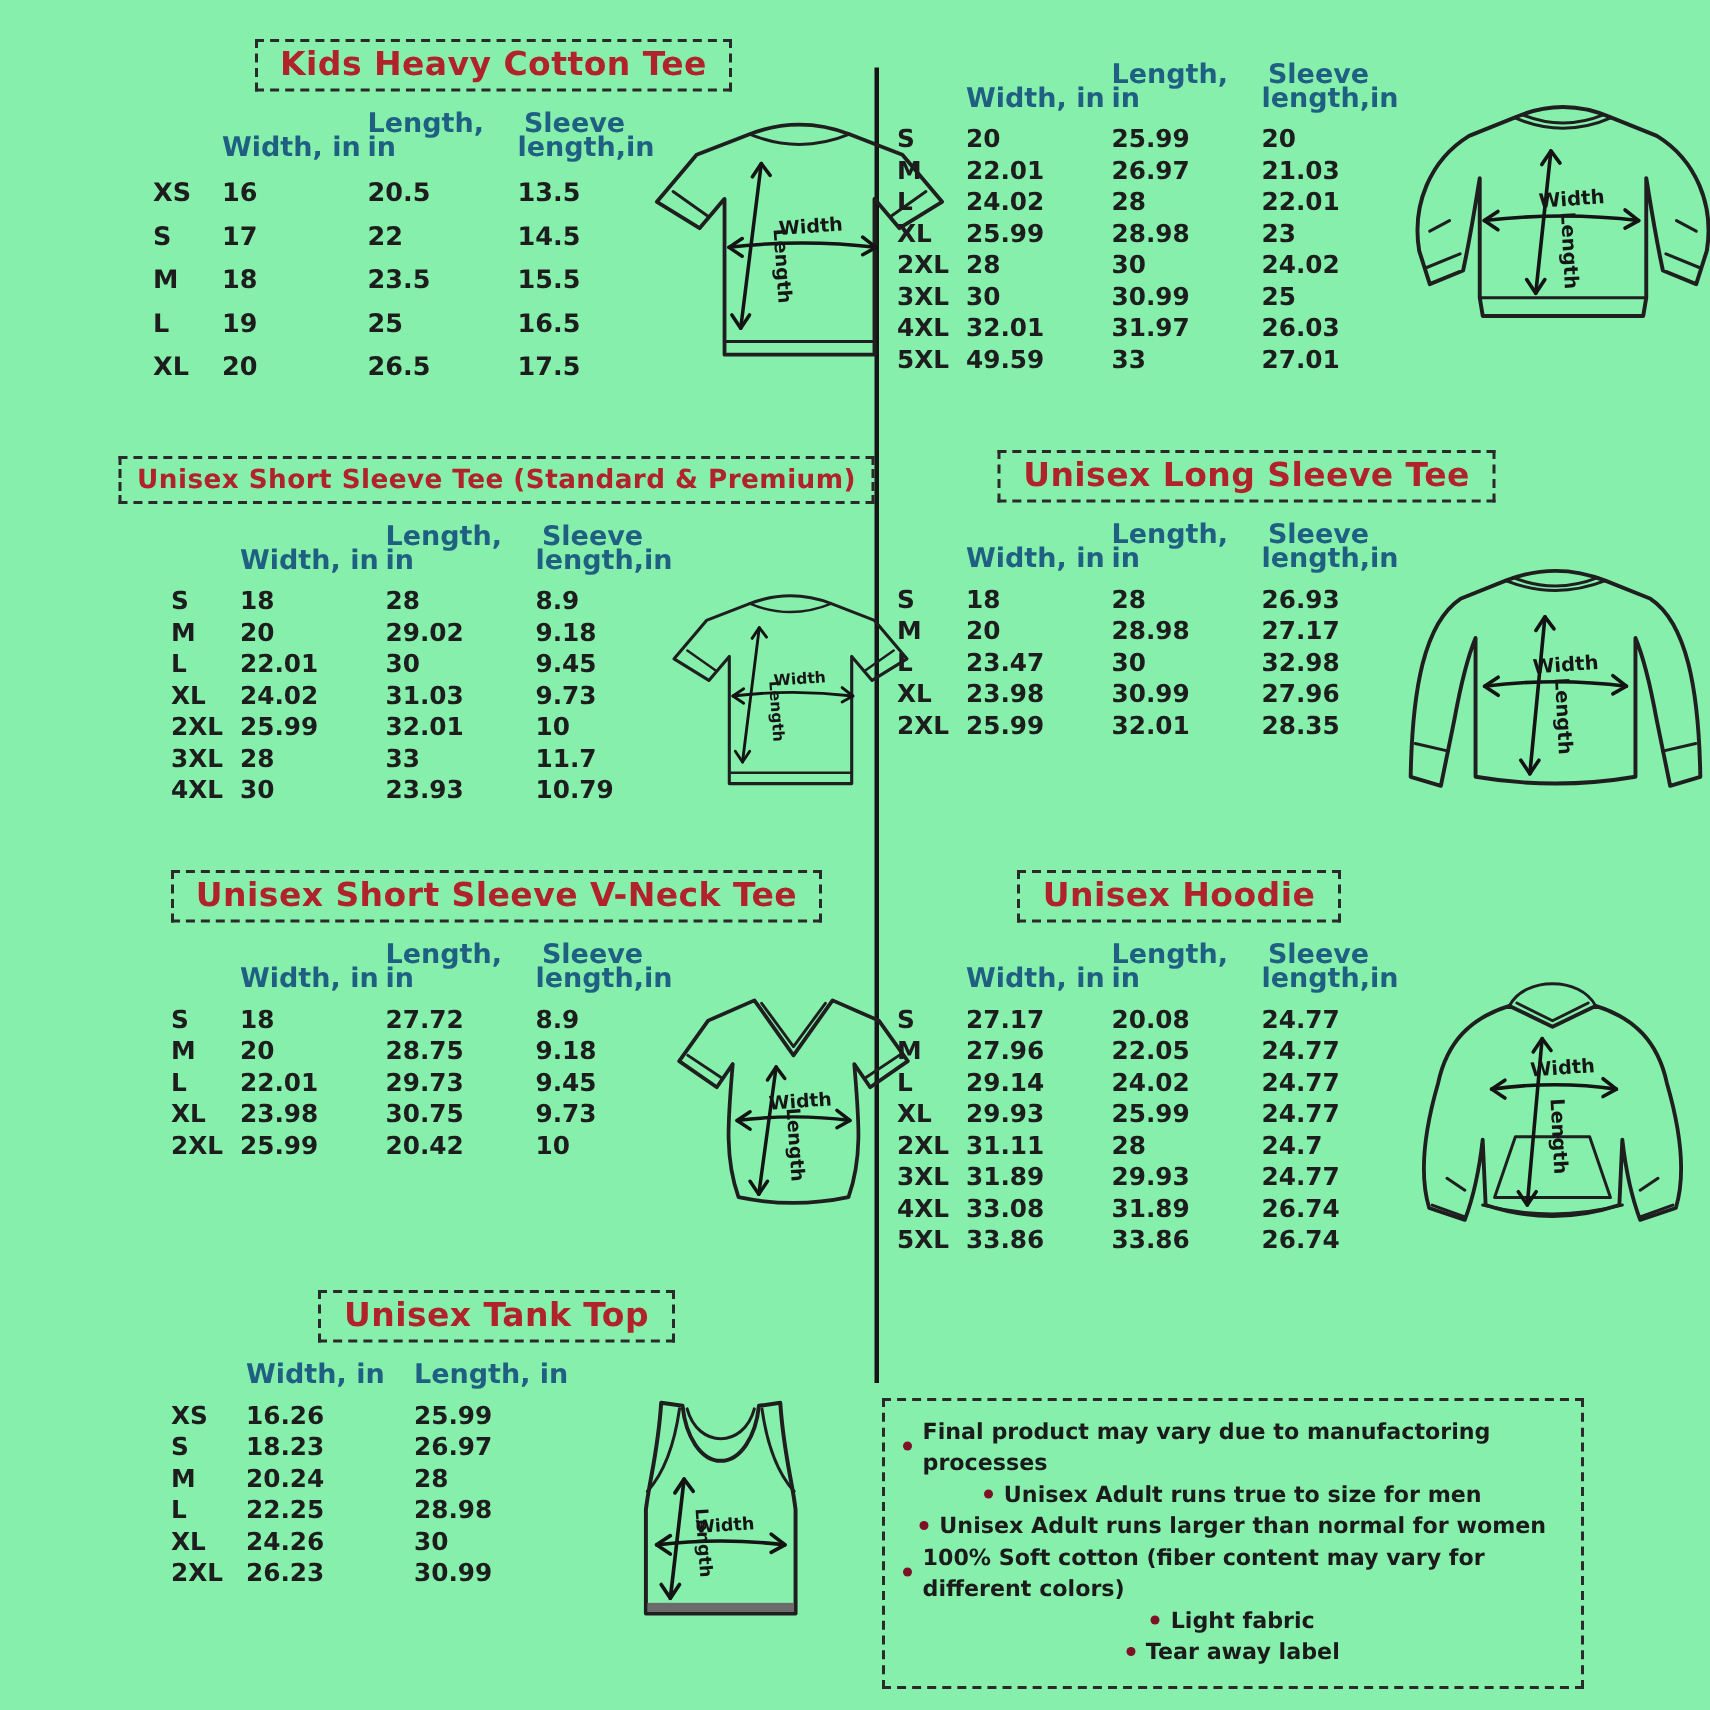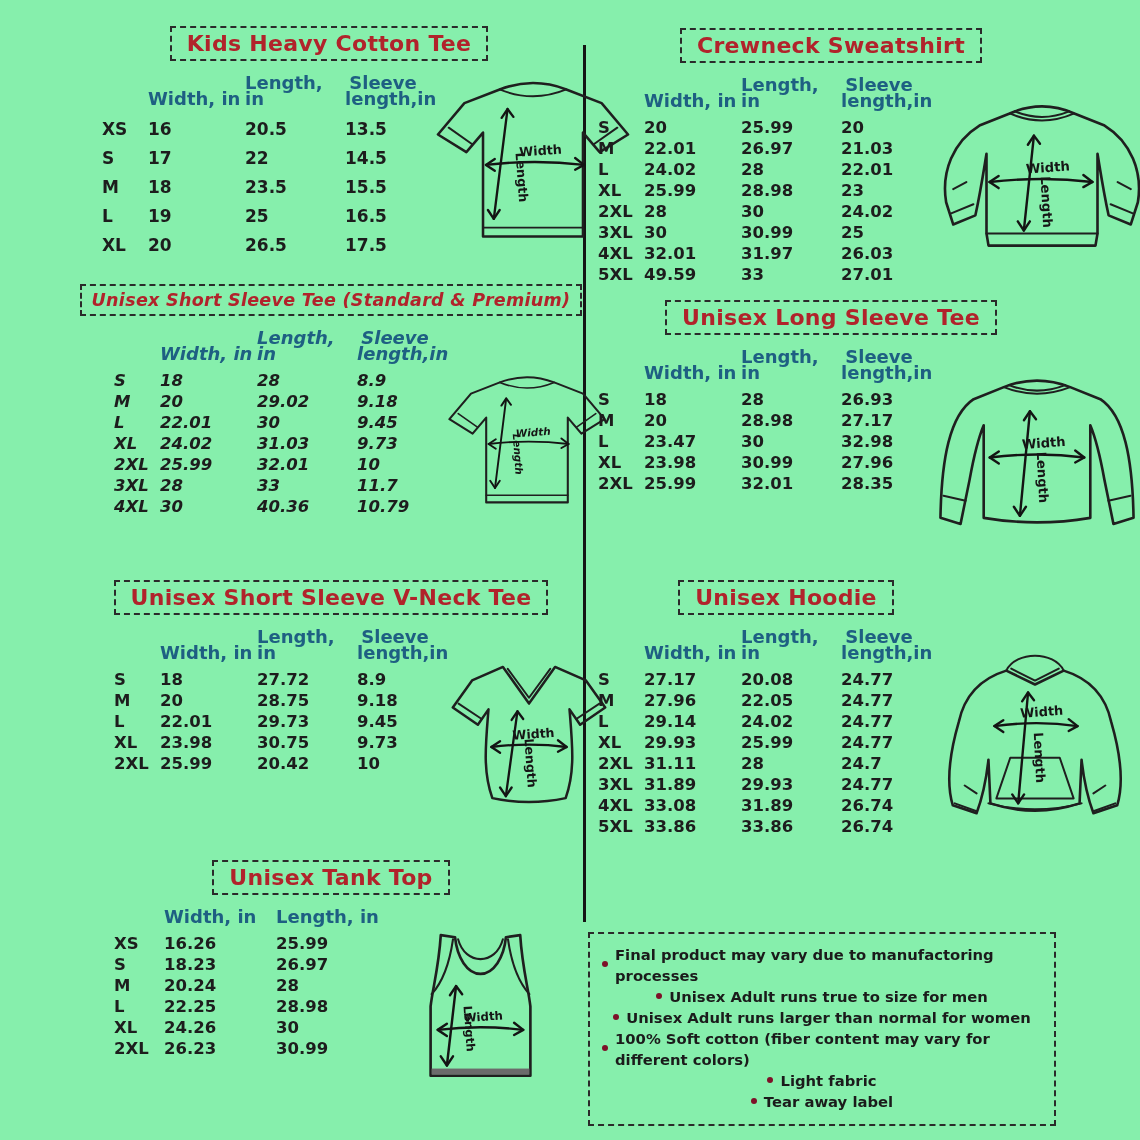--- a/index.html
+++ b/index.html
@@ -86,23 +86,20 @@
             <path class="arrow" d="M54,141 L60,150 L66,141"></path>
           </g>
           <text class="dlabel" x="108" y="85" transform="rotate(-4 108 85)">Width</text>
           <text class="dlabel" x="84" y="108" transform="rotate(86 84 108)">Length</text>
         </svg>
       </div>
     </div>
   </section>
 
   <section class="panel right-col panel-crewneck" style="left:592px;top:28px;width:518px;">
-    <div class="title-box">
-      <span>Crewneck Sweatshirt</span>
-    </div>
     <div class="panel-body">
       <div class="size-table cols4">
           <div class="trow thead"><span class="tcell"></span><span class="tcell">Width, in</span><span class="tcell">Length, in</span><span class="tcell multiline">Sleeve
 length,in</span></div>
           <div class="trow"><span class="tcell">S</span><span class="tcell">20</span><span class="tcell">25.99</span><span class="tcell">20</span></div>
           <div class="trow"><span class="tcell">M</span><span class="tcell">22.01</span><span class="tcell">26.97</span><span class="tcell">21.03</span></div>
           <div class="trow"><span class="tcell">L</span><span class="tcell">24.02</span><span class="tcell">28</span><span class="tcell">22.01</span></div>
           <div class="trow"><span class="tcell">XL</span><span class="tcell">25.99</span><span class="tcell">28.98</span><span class="tcell">23</span></div>
           <div class="trow"><span class="tcell">2XL</span><span class="tcell">28</span><span class="tcell">30</span><span class="tcell">24.02</span></div>
           <div class="trow"><span class="tcell">3XL</span><span class="tcell">30</span><span class="tcell">30.99</span><span class="tcell">25</span></div>
@@ -125,35 +122,35 @@
             <path class="arrow" d="M96,53 L102,44 L108,52"></path>
             <path class="arrow" d="M86,129 L92,138 L98,129"></path>
           </g>
           <text class="dlabel" x="116" y="80" transform="rotate(-4 116 80)">Width</text>
           <text class="dlabel" x="110" y="110" transform="rotate(87 110 110)">Length</text>
         </svg>
       </div>
     </div>
   </section>
 
-  <section class="panel left-col wide-title" style="left:80px;top:284px;width:502px;font-style:italic;">
+  <section class="panel left-col wide-title" style="left:80px;top:304px;width:502px;">
     <div class="title-box">
       <span>Unisex Short Sleeve Tee (Standard &amp; Premium)</span>
     </div>
     <div class="panel-body">
       <div class="size-table cols4">
           <div class="trow thead"><span class="tcell"></span><span class="tcell">Width, in</span><span class="tcell">Length, in</span><span class="tcell multiline">Sleeve
 length,in</span></div>
           <div class="trow"><span class="tcell">S</span><span class="tcell">18</span><span class="tcell">28</span><span class="tcell">8.9</span></div>
           <div class="trow"><span class="tcell">M</span><span class="tcell">20</span><span class="tcell">29.02</span><span class="tcell">9.18</span></div>
           <div class="trow"><span class="tcell">L</span><span class="tcell">22.01</span><span class="tcell">30</span><span class="tcell">9.45</span></div>
           <div class="trow"><span class="tcell">XL</span><span class="tcell">24.02</span><span class="tcell">31.03</span><span class="tcell">9.73</span></div>
           <div class="trow"><span class="tcell">2XL</span><span class="tcell">25.99</span><span class="tcell">32.01</span><span class="tcell">10</span></div>
           <div class="trow"><span class="tcell">3XL</span><span class="tcell">28</span><span class="tcell">33</span><span class="tcell">11.7</span></div>
-          <div class="trow"><span class="tcell">4XL</span><span class="tcell">30</span><span class="tcell">40.36</span><span class="tcell">10.79</span></div>
+          <div class="trow"><span class="tcell">4XL</span><span class="tcell">30</span><span class="tcell">23.93</span><span class="tcell">10.79</span></div>
         </div>
       <div class="diagram" style="margin-top:24px;">
         <svg width="160" height="172" viewBox="0 0 200 180">
           <path class="garment" fill="#ffffff" d="M66,18 Q100,5 134,18 L170,32 L197,64 L168,82 L151,62 L151,168 L49,168 L49,62 L32,82 L3,64 L30,32 Z"></path>
           <path class="garment thin" d="M66,18 Q100,32 134,18"></path>
           <path class="garment thin" d="M49,159 L151,159"></path>
           <path class="garment thin" d="M186,57 L162,74 M14,57 L38,74"></path>
           <g>
             <path class="arrow" d="M52,95 Q102,89 152,95"></path>
             <path class="arrow" d="M61,89 L52,95 L61,101"></path>

